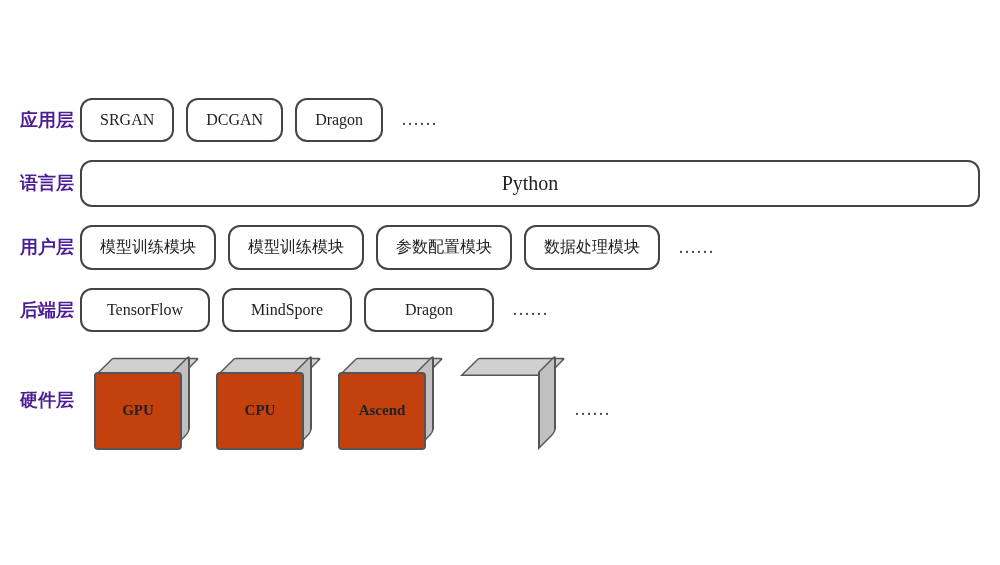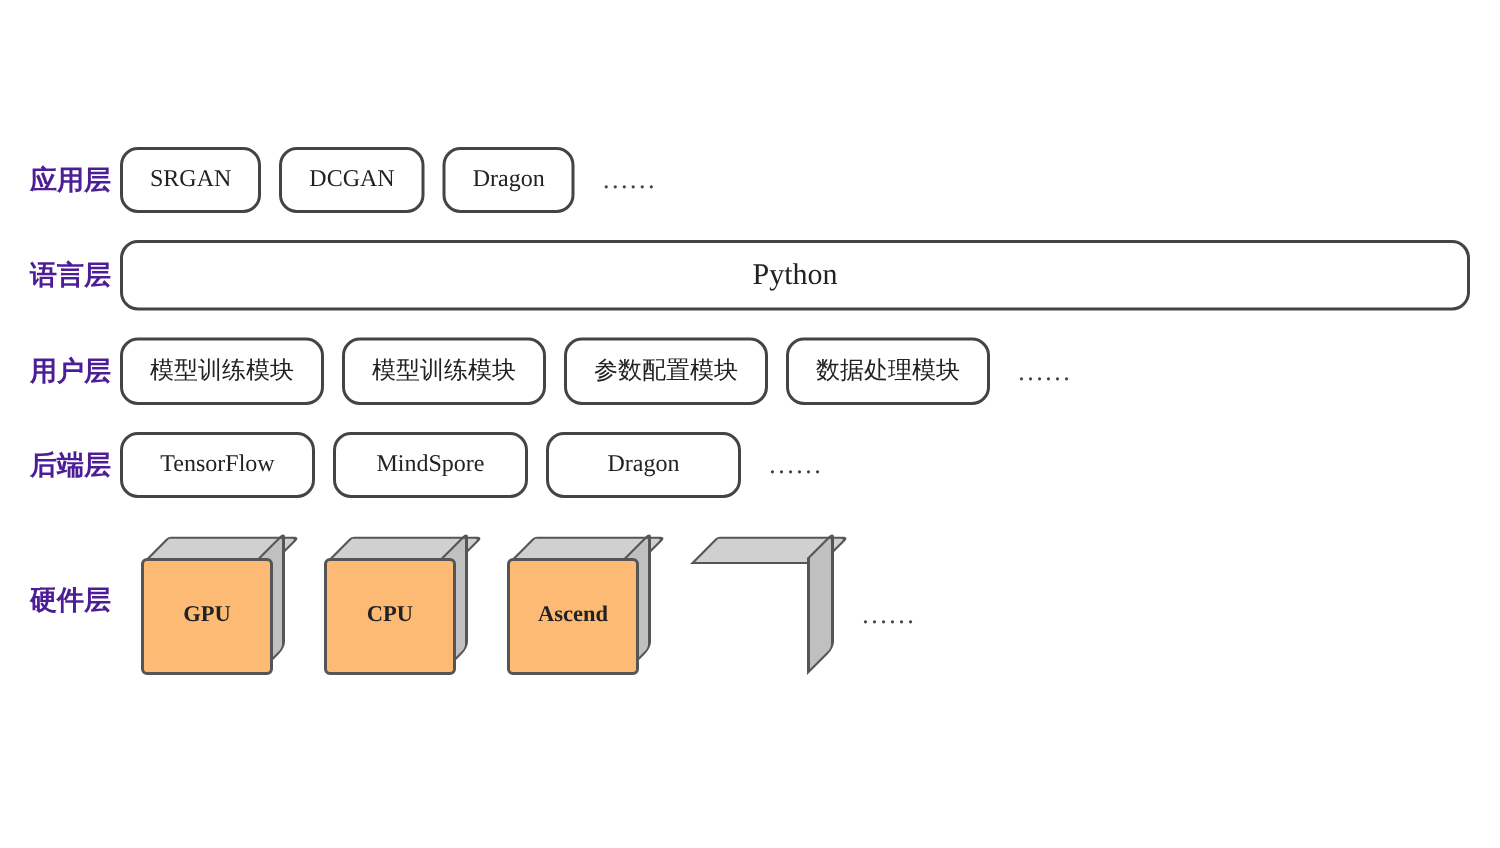--- a/index.html
+++ b/index.html
@@ -72,21 +72,21 @@
       width: 110px;
       height: 100px;
     }
     
     .cube-front {
       position: absolute;
       bottom: 0;
       left: 14px;
       width: 88px;
       height: 78px;
-      background: #fdba74;
+      background: #c2410c;
       border: 2px solid #555;
       border-radius: 4px;
       display: flex;
       align-items: center;
       justify-content: center;
       font-size: 15px;
       font-weight: bold;
       color: #222;
       font-family: Liberation Serif, serif;
     }

